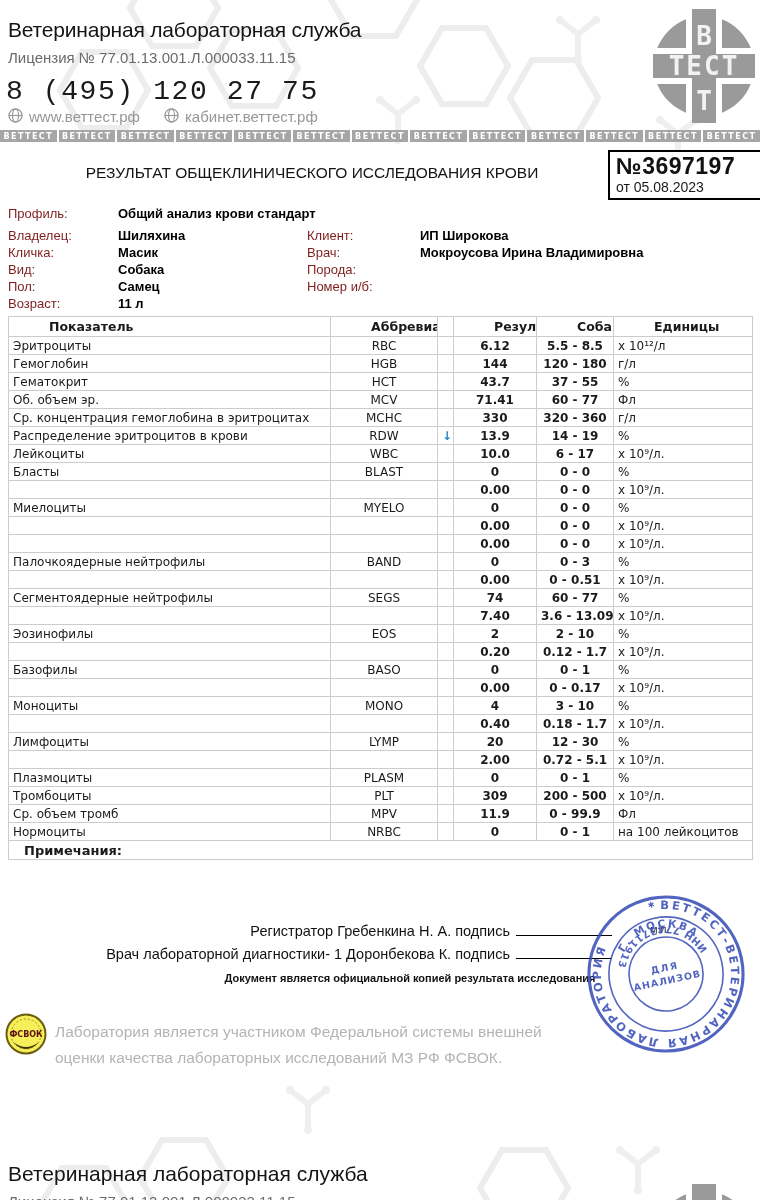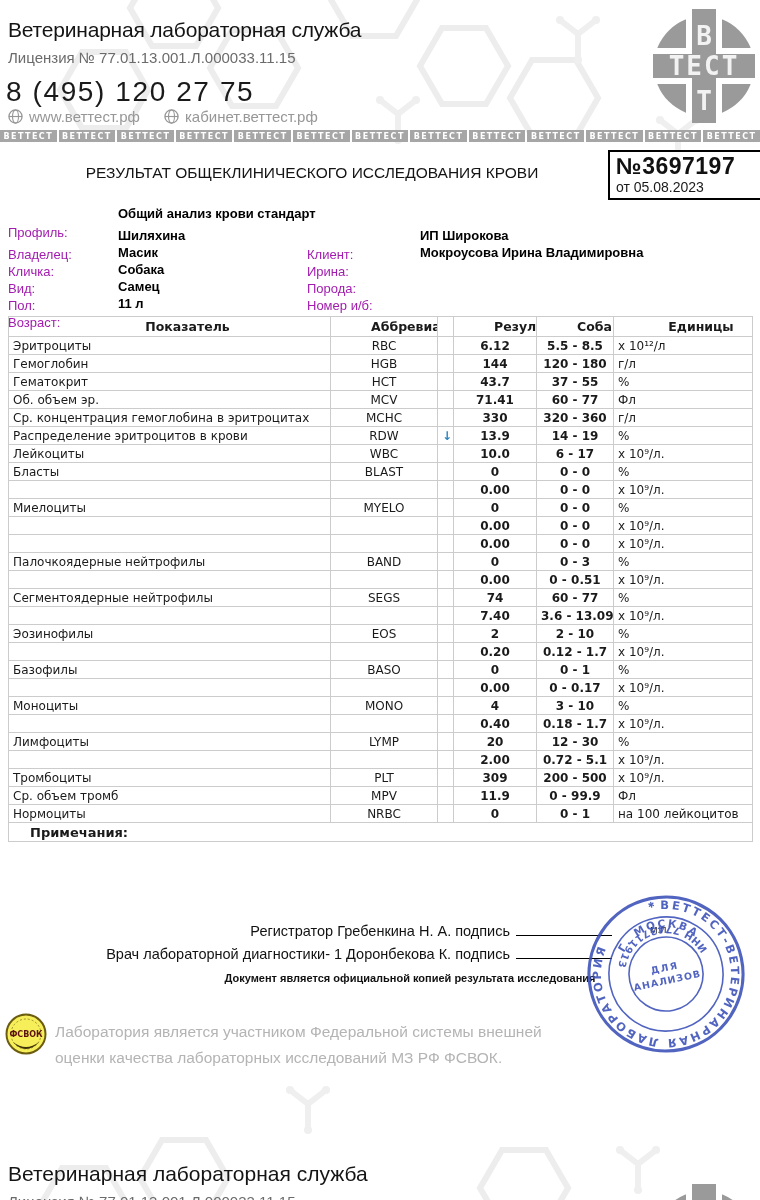--- a/index.html
+++ b/index.html
@@ -4,61 +4,61 @@
 <style>
   html,body{margin:0;padding:0;background:#fff;}
   .page{position:relative;width:760px;height:1200px;overflow:hidden;background:#fff;
         font-family:"Liberation Sans",sans-serif;color:#111;}
   .bgpattern{position:absolute;left:0;top:0;z-index:0;pointer-events:none;}
   .layer{position:absolute;z-index:2;}
 
   
   .org-name{left:8px;top:18px;font-size:21px;color:#141414;letter-spacing:-0.2px;}
   .license{left:8px;top:49px;font-size:15px;color:#6b6b6b;}
-  .phone{left:6px;top:76px;font-family:Liberation Sans, sans-serif;font-size:28px;letter-spacing:1.6px;color:#1a1a1a;}
-  .webrow{left:8px;top:108px;font-size:15px;color:#979797;display:flex;align-items:center;gap:6px;}
+  .phone{left:6px;top:76px;font-family:Liberation Mono, monospace;font-size:28px;letter-spacing:1.6px;color:#1a1a1a;}
+  .webrow{left:8px;top:108px;font-size:15px;color:#979797;display:flex;align-items:flex-start;gap:6px;}
   .webrow .site2{margin-left:18px;}
   .globe{width:15px;height:15px;display:inline-block;}
   .logo-box{left:653px;top:8px;}
   .logo-box-footer{left:653px;top:1183px;}
 
   
   .strip{left:0;top:130px;width:760px;height:12px;display:flex;gap:2px;}
   .strip-seg{flex:1;background:#a6a6a6;color:#fff;font-size:8px;font-weight:bold;
              letter-spacing:1.5px;display:flex;align-items:center;justify-content:center;
              font-family:"DejaVu Sans",sans-serif;}
 
   
   .report-title{left:12px;top:164px;width:600px;text-align:center;font-size:15.5px;color:#141414;}
   .num-box{left:608px;top:150px;width:144px;height:44px;border:2px solid #000;background:#fff;padding:1px 6px;}
   .num-box .num{font-size:23px;font-weight:bold;letter-spacing:0.5px;line-height:26px;}
   .num-box .date{font-size:14px;line-height:16px;color:#1a1a1a;}
 
   
   .info{left:8px;top:200px;width:744px;font-size:13px;}
   .info-row{position:absolute;left:0;width:744px;height:17px;}
-  .ilabel{position:absolute;color:#a21caf;margin-top:19px;}
+  .ilabel{position:absolute;color:#7f1d1d;}
   .ival{position:absolute;font-weight:bold;color:#000;}
   .l1{left:0;} .v1{left:110px;} .l2{left:299px;} .v2{left:412px;}
 
   
   .tbl-wrap{left:8px;top:316px;width:744px;}
   table.results{border-collapse:collapse;table-layout:fixed;width:744px;
       font-family:"DejaVu Sans",sans-serif;font-size:12px;color:#1a1a1a;}
   table.results td,table.results th{border:1px solid #ccc;padding:0 4px;height:17px;
       overflow:hidden;white-space:nowrap;}
-  table.results th{font-size:12.5px;font-weight:bold;text-align:center;height:19px;padding-left:40px;}
+  table.results th{font-size:12.5px;font-weight:bold;text-align:left;height:19px;padding-left:40px;}
   td.c-name{text-align:left;padding-left:7px;}
   td.c-abbr{text-align:center;}
   td.c-flag{text-align:center;padding:0;}
   td.c-result,td.c-norm{text-align:center;font-weight:bold;}
   td.c-units{text-align:left;padding-left:6px;}
   .flag-low{color:#2e86c1;font-weight:bold;font-size:12px;}
   tr.notes-row td{border-top:1px solid #444;border-left:1px solid #ccc;border-right:1px solid #ccc;
-      font-weight:bold;font-size:13px;text-align:left;padding-left:21px;height:18px;}
+      font-weight:bold;font-size:13px;text-align:left;padding-left:15px;height:18px;}
 
   
   .sig-block{left:100px;top:922px;width:512px;text-align:right;font-size:14.5px;color:#121212;}
   .sig-row{margin-bottom:6px;white-space:nowrap;}
   .sig-line{display:inline-block;width:96px;border-bottom:1px solid #000;height:13px;margin-left:6px;}
   .mp{left:650px;top:923px;font-size:11px;color:#333;}
   .official{left:130px;top:972px;width:560px;text-align:center;font-size:11px;font-weight:bold;color:#111;}
 
   
   .stamp{left:581px;top:889px;width:170px;height:170px;opacity:0.88;}
@@ -167,21 +167,21 @@
     </div>
     <div class="info-row" style="top:28px;">
       <span class="ilabel l1">Владелец:</span>
       <span class="ival v1">Шиляхина</span>
       <span class="ilabel l2">Клиент:</span>
       <span class="ival v2">ИП Широкова</span>
     </div>
     <div class="info-row" style="top:45px;">
       <span class="ilabel l1">Кличка:</span>
       <span class="ival v1">Масик</span>
-      <span class="ilabel l2">Ирина:</span>
+      <span class="ilabel l2">Врач:</span>
       <span class="ival v2">Мокроусова Ирина Владимировна</span>
     </div>
     <div class="info-row" style="top:62px;">
       <span class="ilabel l1">Вид:</span>
       <span class="ival v1">Собака</span>
       <span class="ilabel l2">Порода:</span>
       <span class="ival v2"></span>
     </div>
     <div class="info-row" style="top:79px;">
       <span class="ilabel l1">Пол:</span>
@@ -427,20 +427,28 @@
 
     <tr>
       <td class="c-name"></td>
       <td class="c-abbr"></td>
       <td class="c-flag"><span class="flag-low"></span></td>
       <td class="c-result">2.00</td>
       <td class="c-norm">0.72 - 5.1</td>
       <td class="c-units">x 10⁹/л.</td>
     </tr>
 
+    <tr>
+      <td class="c-name">Плазмоциты</td>
+      <td class="c-abbr">PLASM</td>
+      <td class="c-flag"><span class="flag-low"></span></td>
+      <td class="c-result">0</td>
+      <td class="c-norm">0 - 1</td>
+      <td class="c-units">%</td>
+    </tr>
 
     <tr>
       <td class="c-name">Тромбоциты</td>
       <td class="c-abbr">PLT</td>
       <td class="c-flag"><span class="flag-low"></span></td>
       <td class="c-result">309</td>
       <td class="c-norm">200 - 500</td>
       <td class="c-units">x 10⁹/л.</td>
     </tr>
 

